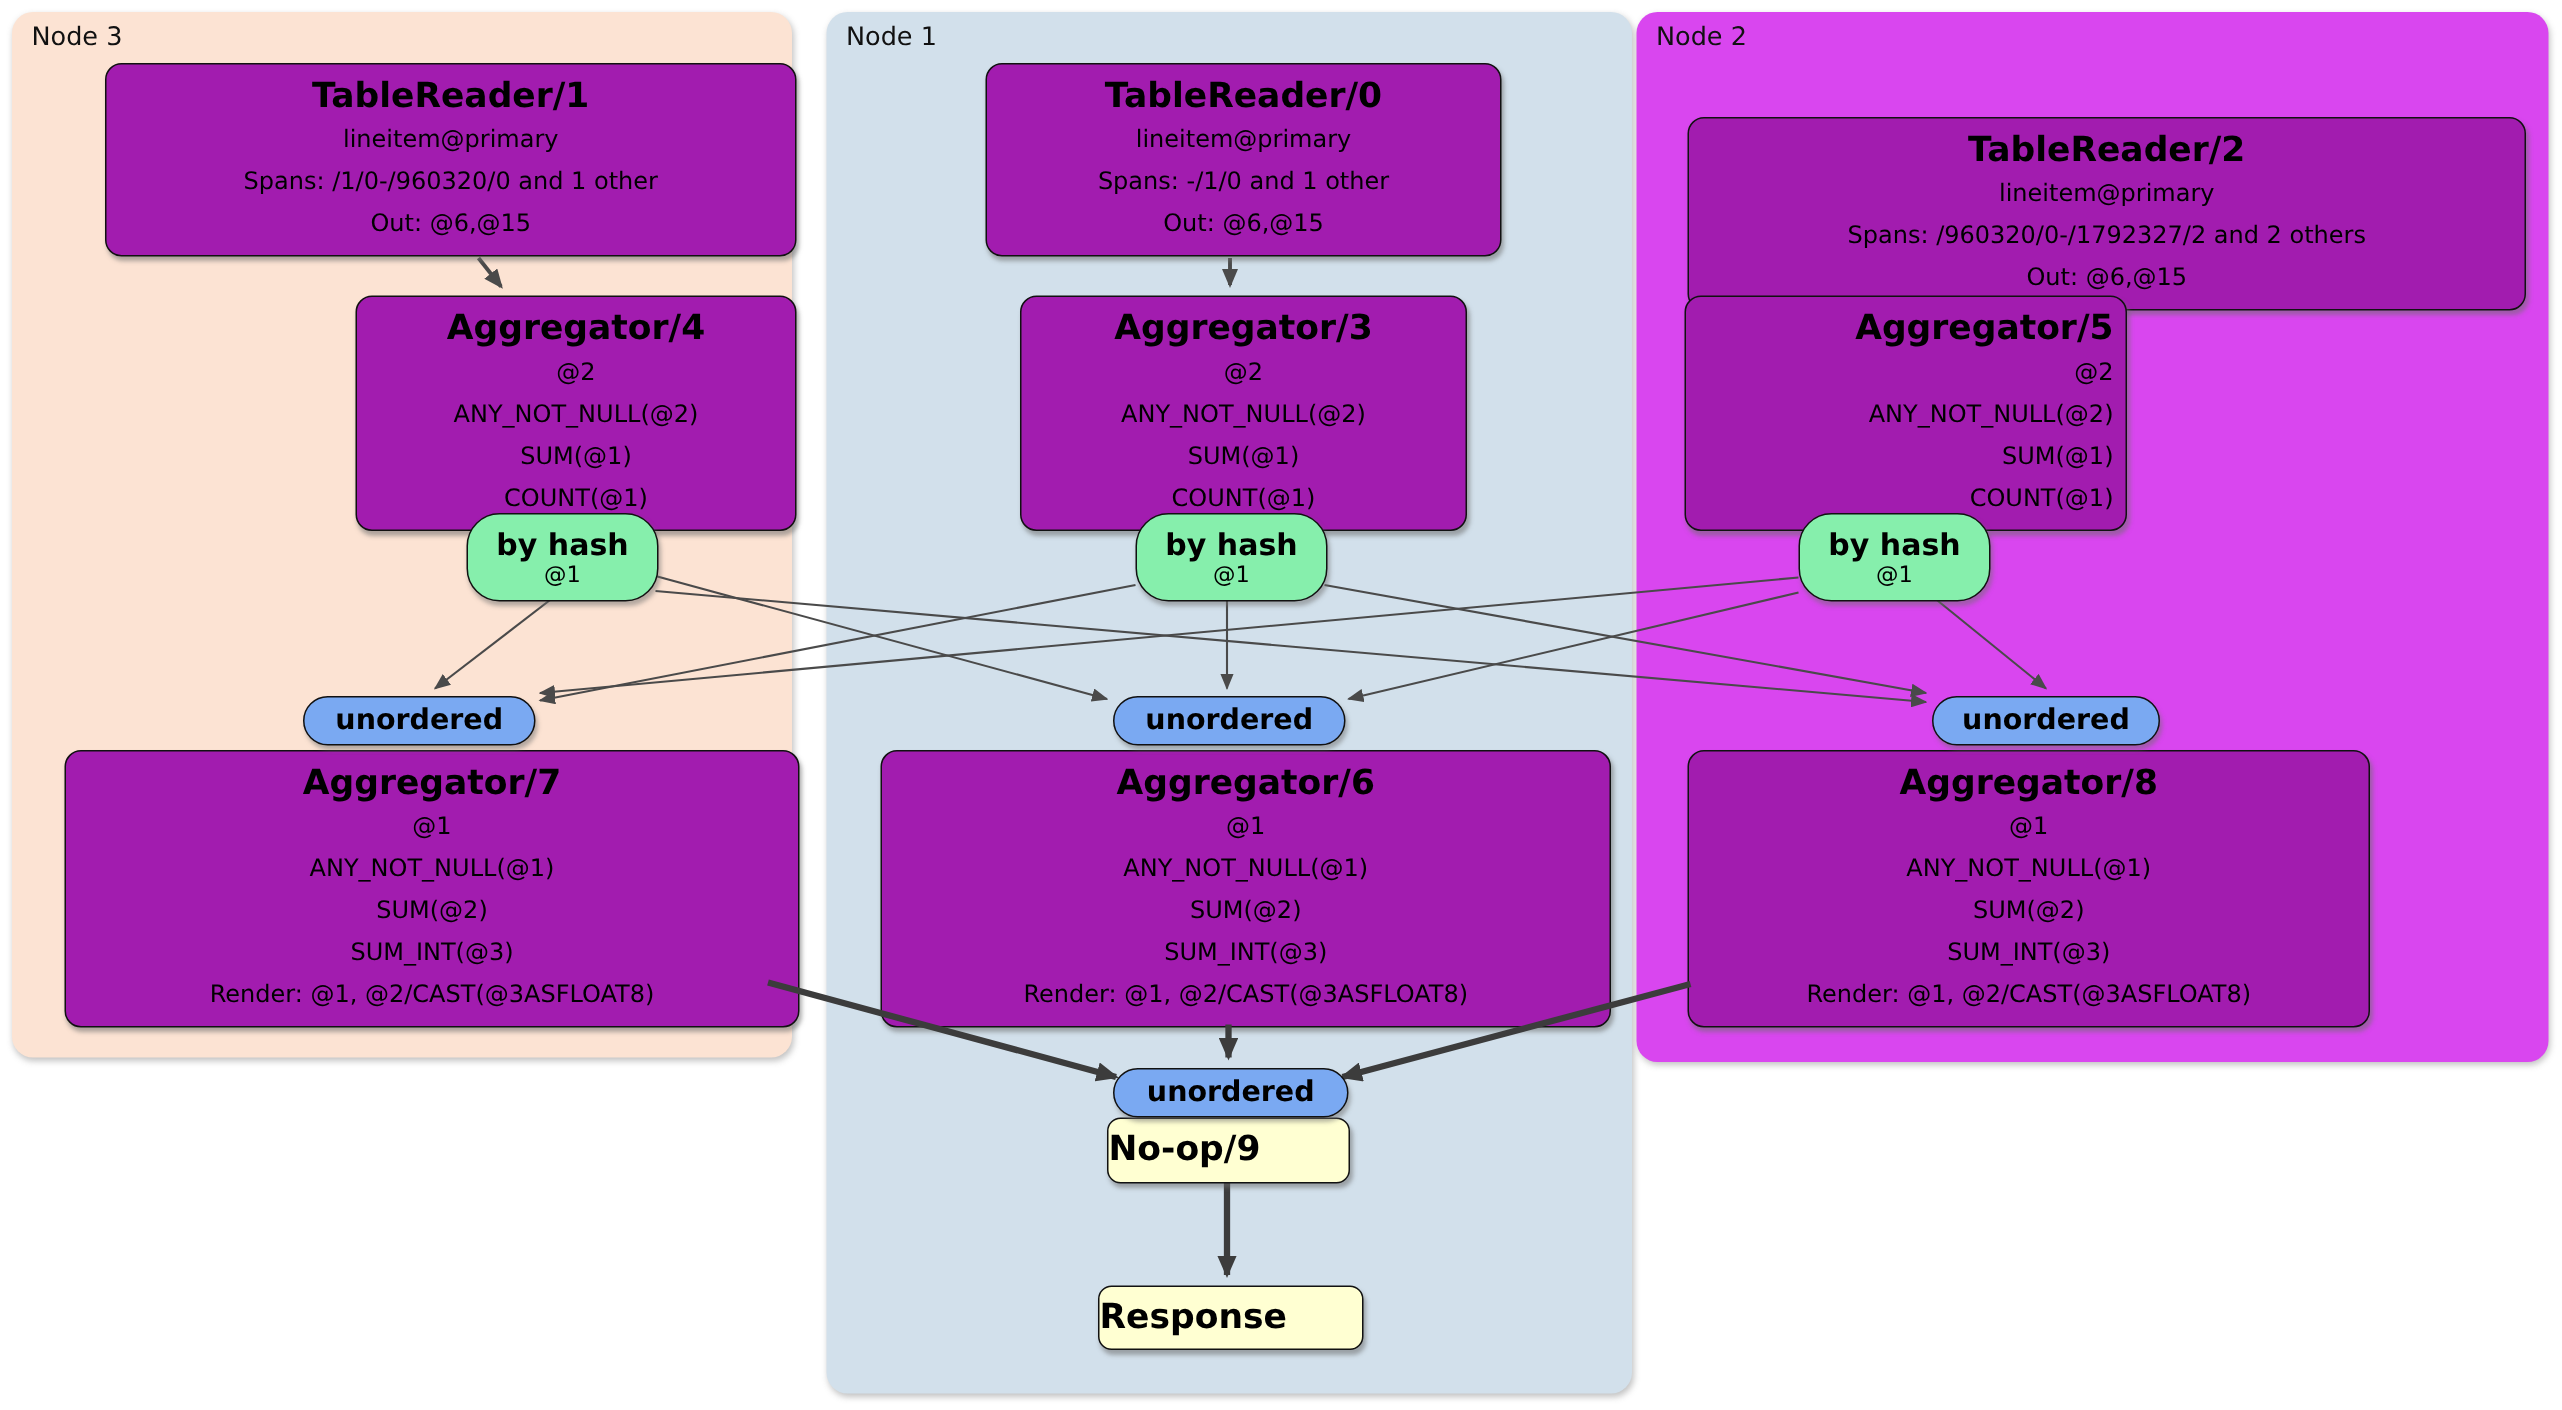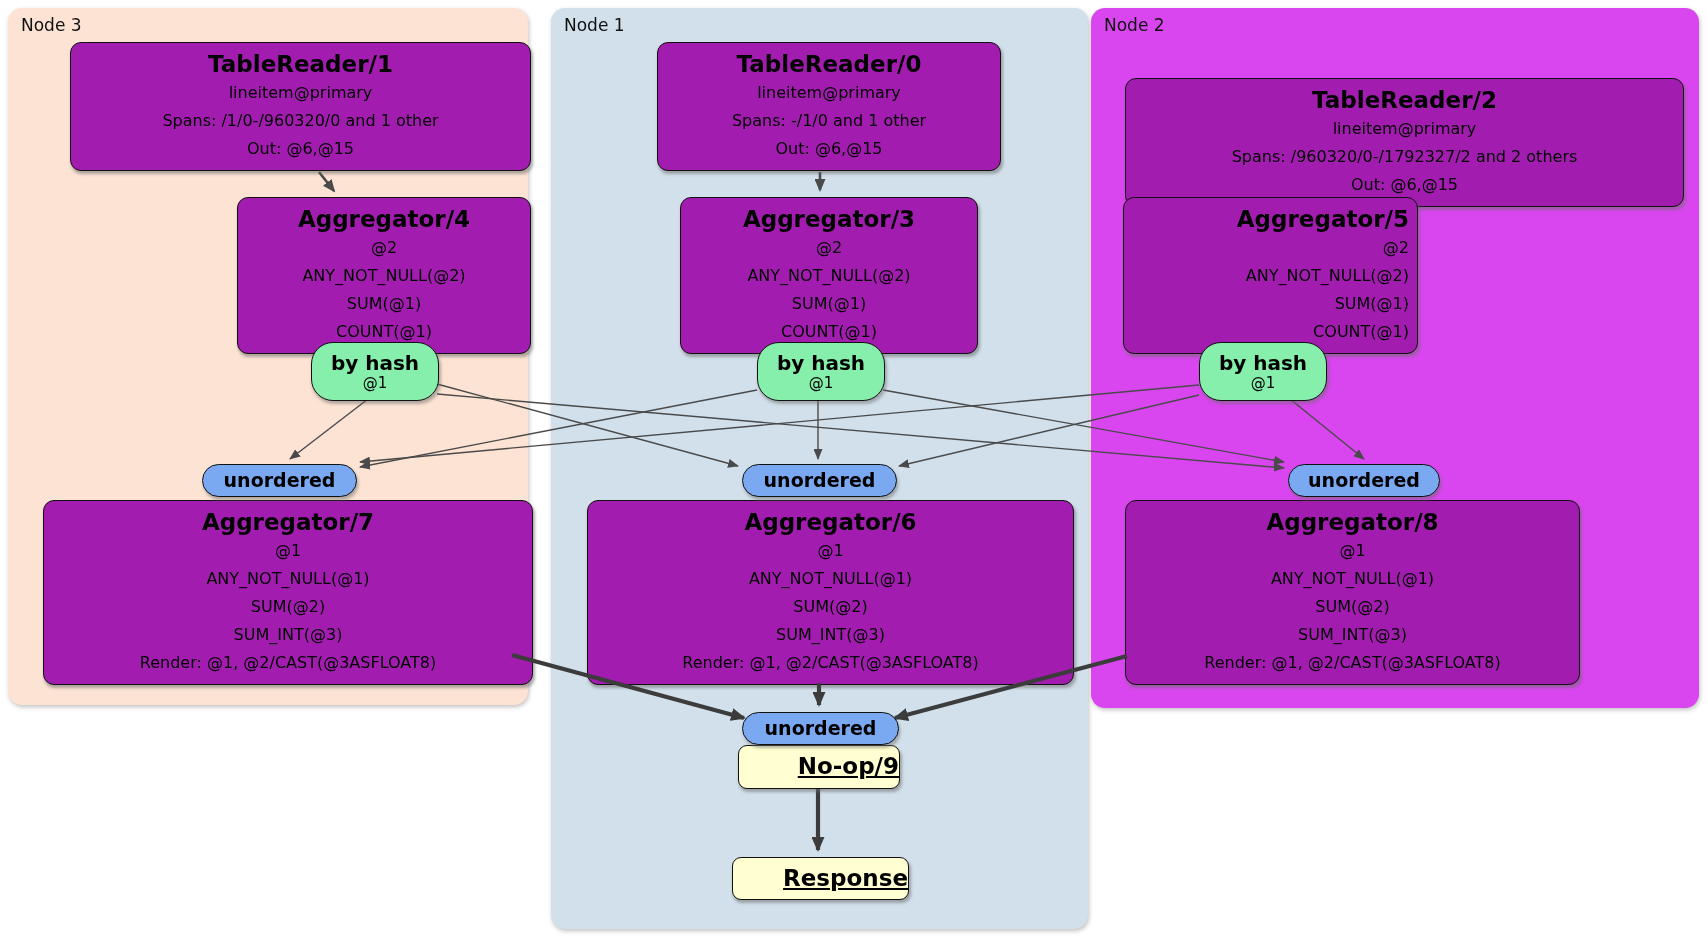--- a/index.html
+++ b/index.html
@@ -30,22 +30,22 @@
   .router .t{font-weight:bold;font-size:20px;line-height:23px;}
   .router .s{font-size:15px;line-height:17px;}
   .sync{
     position:absolute;height:31px;background:#7aa9f2;border:1.8px solid #111;
     border-radius:17px;text-align:center;font-weight:bold;font-size:19px;
     line-height:30px;box-shadow:1.5px 3px 3px rgba(110,110,110,.5);z-index:3;
     white-space:nowrap;
   }
   .mini{
     position:absolute;background:#ffffd2;border:1.8px solid #111;
-    border-radius:9px;text-align:right;font-weight:bold;font-size:23px;
-    box-shadow:1.5px 3px 3px rgba(110,110,110,.55);z-index:2;text-decoration:underline;
+    border-radius:9px;text-align:left;font-weight:bold;font-size:23px;
+    box-shadow:1.5px 3px 3px rgba(110,110,110,.55);z-index:2;
   }
   svg{position:absolute;top:0;left:0;z-index:1;}
   svg.top{z-index:2;}
 </style>
 </head>
 <body>
 
 <div id="canvas">
 
   <div class="panel" style="left:8px;top:8px;width:520px;height:697px;background:#fce3d3;">

